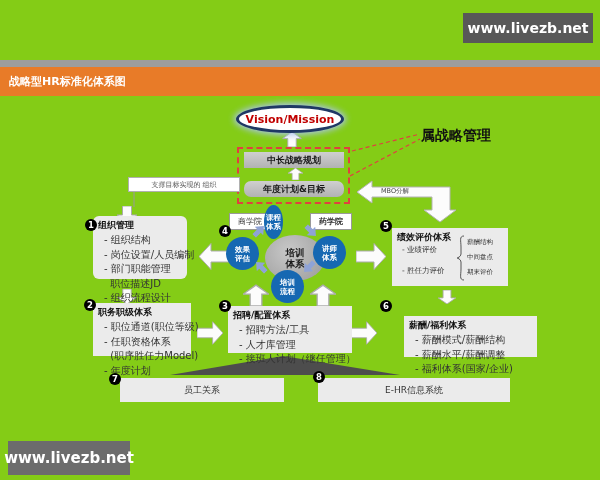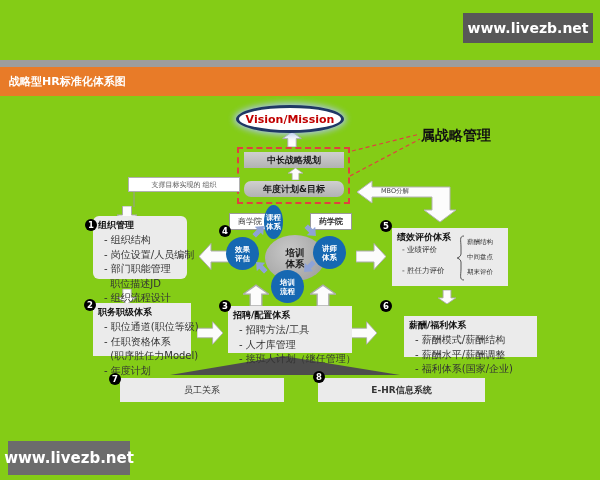--- a/index.html
+++ b/index.html
@@ -41,21 +41,21 @@
   .sec{background:#ebebeb;color:#333;z-index:1;}
   .sec-title{font-size:9px;font-weight:bold;color:#111;padding:3px 4px 1px 5px;}
   .item-line{font-size:10px;line-height:1.45;padding-left:11px;white-space:pre;}
   #sec-org{left:93px;top:216px;width:94px;height:63px;border-radius:6px;}
   #sec-grade{left:93px;top:303px;width:98px;height:53px;}
   #sec-recruit{left:228px;top:306px;width:124px;height:47px;}
   #sec-perf{left:392px;top:228px;width:116px;height:58px;}
   #sec-comp{left:392px;top:316px;width:133px;height:41px;margin-left:12px;}
   .bottom-box{display:flex;align-items:center;justify-content:center;font-size:9px;}
   #sec-er{left:120px;top:378px;width:164px;height:24px;}
-  #sec-ehr{left:318px;top:378px;width:167px;height:24px;font-weight:bold;}
+  #sec-ehr{left:318px;top:378px;width:192px;height:24px;}
 
   
   #perf-items{position:absolute;left:6px;top:17px;}
   #perf-items .item-line{font-size:7.5px;margin-bottom:10px;padding-left:4px;}
   #perf-brace{position:absolute;left:62px;top:7px;}
   #perf-cycle{position:absolute;left:75px;top:10px;}
   #perf-cycle .item-line{font-size:6.5px;margin-bottom:5.5px;padding-left:0;}
 
   
   .circle{position:absolute;border-radius:50%;background:#1668b2;color:#fff;font-weight:bold;font-size:7.5px;

